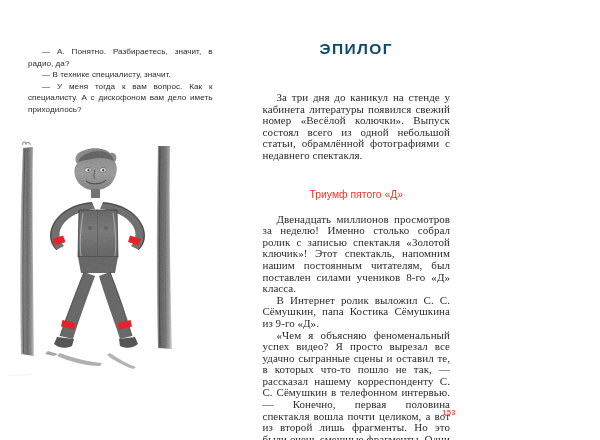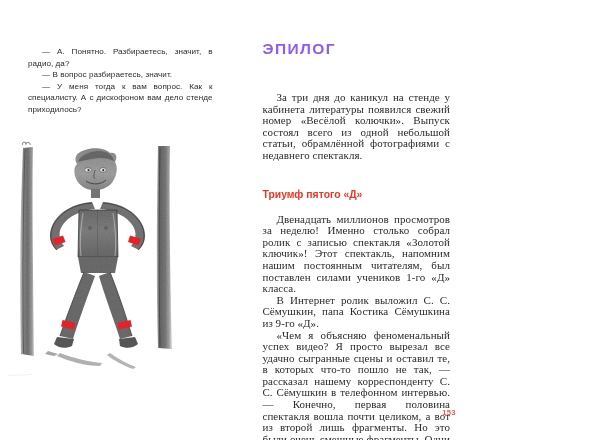--- a/index.html
+++ b/index.html
@@ -45,41 +45,43 @@
     pointer-events:none;
   }
   .illus svg{display:block;width:300px;height:300px;}
 
   
   .page-right{padding:40px 30px 0 22px;}
   .chapter-title{
     font-family:"Liberation Sans", sans-serif;
     font-size:15.5px;
     font-weight:bold;
-    color:#8b5cf6;
+    color:#0c4a6e;
+    text-align:center;
     letter-spacing:1.4px;
     margin:0 0 34px 0;
     line-height:18px;
   }
   .body-text{
     font-family:Liberation Serif, serif;
     font-size:11px;
     line-height:11.6px;
     color:#2b2b2b;
     text-align:justify;
     text-justify:inter-word;
     letter-spacing:.05px;
     -webkit-hyphens:none;hyphens:none;
   }
   .body-text p{margin:0;text-indent:14px;}
   .section-title{
     font-family:"Liberation Sans", sans-serif;
     font-size:10.4px;
-    font-weight:bold;
+    font-weight:normal;
     color:#ee3524;
+    text-align:center;
     margin:26px 0 13px 0;
     line-height:13px;
   }
   .folio{
     position:absolute;
     right:24px;bottom:23px;
     font-family:"Liberation Sans", sans-serif;
     font-size:7.6px;
     font-weight:bold;
     color:#ef5b4c;
@@ -89,22 +91,22 @@
 </style>
 </head>
 <body>
 
 <div class="spread">
 
   <div class="page page-left">
 
     <div class="dialogue">
       <p class="ind">— А. Понятно. Разбираетесь, значит, в радио, да?</p>
-      <p class="ind">— В вопрос разбираетесь, значит.</p>
-      <p class="ind">— У меня тогда к вам вопрос. Как к специалисту. А с дискофоном вам дело стенде приходилось?</p>
+      <p class="ind">— В технике специалисту, значит.</p>
+      <p class="ind">— У меня тогда к вам вопрос. Как к специалисту. А с дискофоном вам дело иметь приходилось?</p>
     </div>
 
     <div class="illus">
       <svg viewBox="0 0 300 300" xmlns="http://www.w3.org/2000/svg" aria-hidden="true">
         <defs>
           <linearGradient id="pillarL" x1="0" y1="0" x2="1" y2="0">
             <stop offset="0%" stop-color="#c9c9c9"></stop>
             <stop offset="25%" stop-color="#7e7e7e"></stop>
             <stop offset="55%" stop-color="#6a6a6a"></stop>
             <stop offset="85%" stop-color="#9b9b9b"></stop>
@@ -228,21 +230,21 @@
 
     <h1 class="chapter-title">ЭПИЛОГ</h1>
 
     <div class="body-text">
       <p>За три дня до каникул на стенде у кабинета литературы появился свежий номер «Весёлой колючки». Выпуск состоял всего из одной небольшой статьи, обрамлённой фотографиями с недавнего спектакля.</p>
     </div>
 
     <h2 class="section-title">Триумф пятого «Д»</h2>
 
     <div class="body-text">
-      <p>Двенадцать миллионов просмотров за неделю! Именно столько собрал ролик с записью спектакля «Золотой ключик»! Этот спектакль, напомним нашим постоянным читателям, был поставлен силами учеников 1-го «Д» класса.</p>
+      <p>Двенадцать миллионов просмотров за неделю! Именно столько собрал ролик с записью спектакля «Золотой ключик»! Этот спектакль, напомним нашим постоянным читателям, был поставлен силами учеников 8-го «Д» класса.</p>
       <p>В Интернет ролик выложил С. С. Сёмушкин, папа Костика Сёмушкина из 9-го «Д».</p>
       <p>«Чем я объясняю феноменальный успех видео? Я просто вырезал все удачно сыгранные сцены и оставил те, в которых что-то пошло не так, — рассказал нашему корреспонденту С. С. Сёмушкин в телефонном интервью. — Конечно, первая половина спектакля вошла почти целиком, а вот из второй лишь фрагменты. Но это были очень смешные фрагменты. Одни только наручники выпадали из рукава Буратино не менее пятнадцати раз. И с каждым разом это становилось всё смешнее и смешнее. (Роль Буратино исполнял ученик 5-го «Д» Денис Сухоблинский — прим. редакции.)</p>
     </div>
 
     <div class="folio">153</div>
 
   </div>
 
 </div>
 

